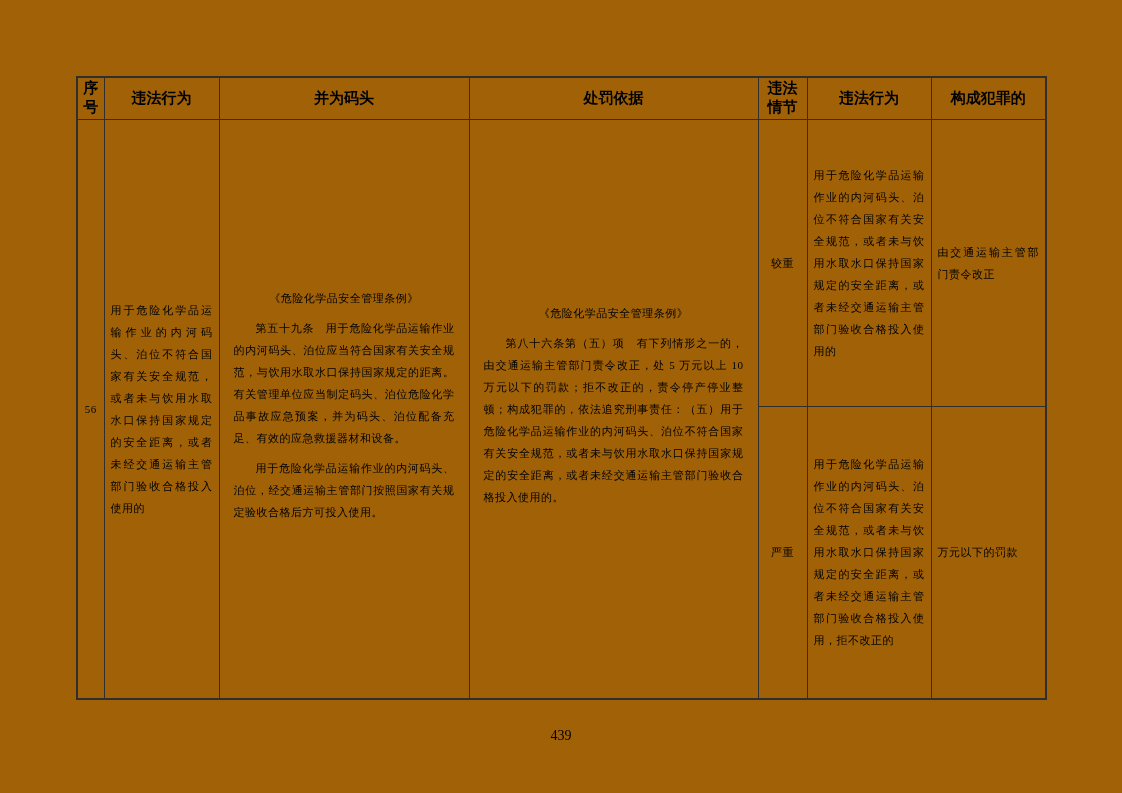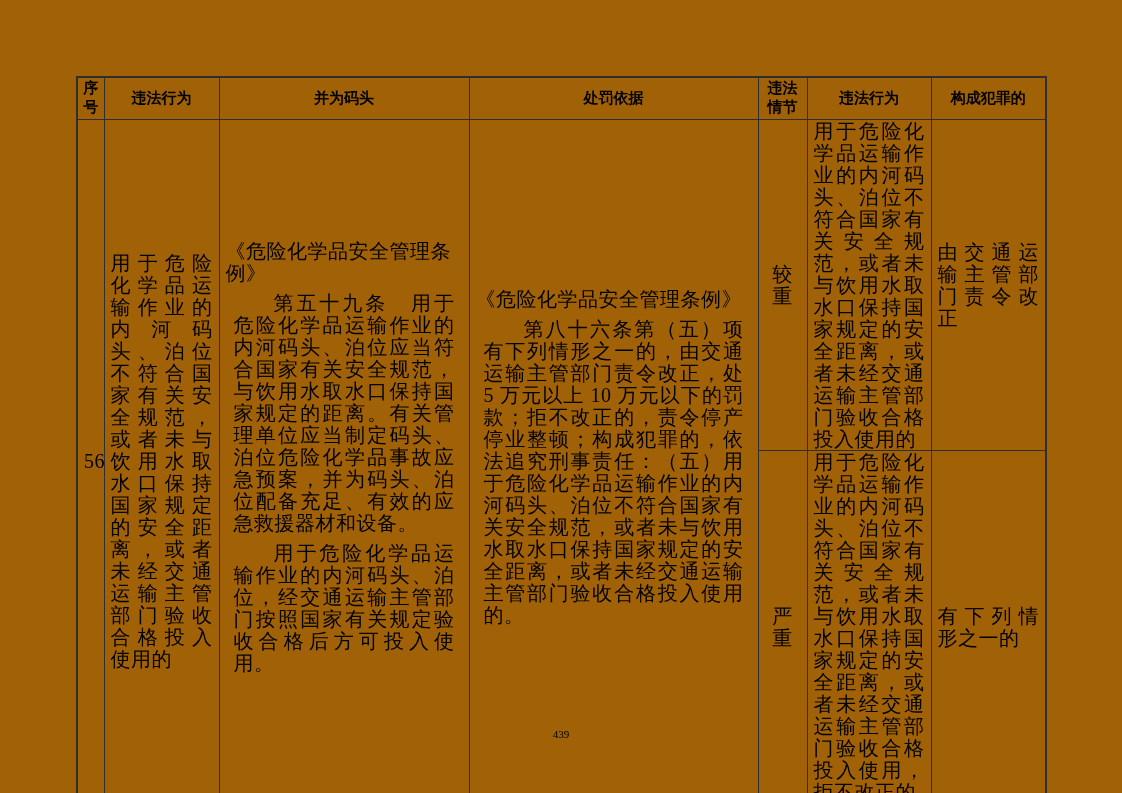--- a/index.html
+++ b/index.html
@@ -26,35 +26,35 @@
   }
   .rule-table th {
     font-weight:bold;
     font-size:15px;
     line-height:19px;
     text-align:center;
     height:42px;
     padding:0 2px;
   }
   .rule-table td {
-    font-size:20px;
+    font-size:11px;
     line-height:22px;
     letter-spacing:0.5px;
   }
   tr.subrow-1 td { height:287px; }
   tr.subrow-2 td { height:293px; }
   .cell-center { text-align:center; }
   .cell-justify { text-align:justify; text-justify:inter-character; text-align-last:left; }
-  .law-title { text-align:left; margin:0; }
+  .law-title { text-align:center; margin:0; }
   .law-p { margin:8px; text-indent:2em; text-align:justify; text-justify:inter-character; text-align-last:left; }
   .circ { text-align:justify; text-justify:inter-character; text-align-last:left; letter-spacing:1px; }
   .std { text-align:justify; text-align-last:left; }
   .page-number {
     position:absolute; left:0; right:0; top:728px;
-    text-align:center; font-size:11px;
+    text-align:center; font-size:14px;
   }
 </style>
 </head>
 <body>
 
 <div class="page">
 
   <table class="rule-table">
     <colgroup>
       <col style="width:27px">
@@ -94,20 +94,20 @@
       </td>
 
       <td class="cell-center">较重</td>
       <td class="circ">用于危险化学品运输作业的内河码头、泊位不符合国家有关安全规范，或者未与饮用水取水口保持国家规定的安全距离，或者未经交通运输主管部门验收合格投入使用的</td>
       <td class="std">由交通运输主管部门责令改正</td>
     </tr>
 
     <tr class="subrow-2">
       <td class="cell-center">严重</td>
       <td class="circ">用于危险化学品运输作业的内河码头、泊位不符合国家有关安全规范，或者未与饮用水取水口保持国家规定的安全距离，或者未经交通运输主管部门验收合格投入使用，拒不改正的</td>
-      <td class="std">有下列情形之一的</td>
+      <td class="std">万元以下的罚款</td>
     </tr>
   </tbody>
     </table>
 
   <div class="page-number">439</div>
 
 </div>
 
 </body></html>

